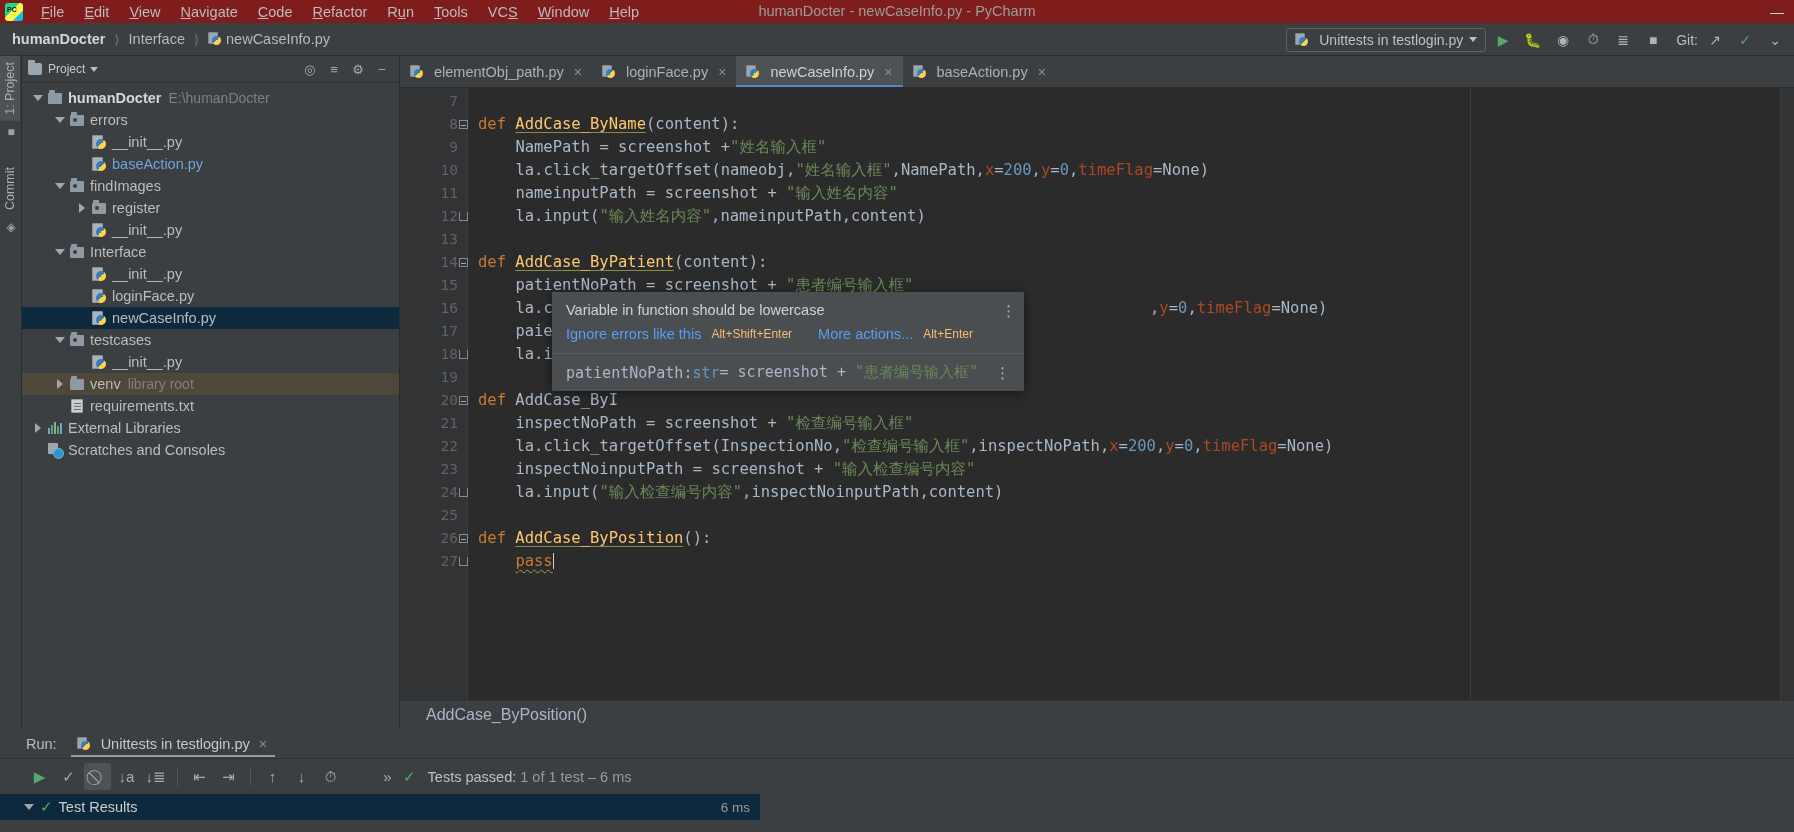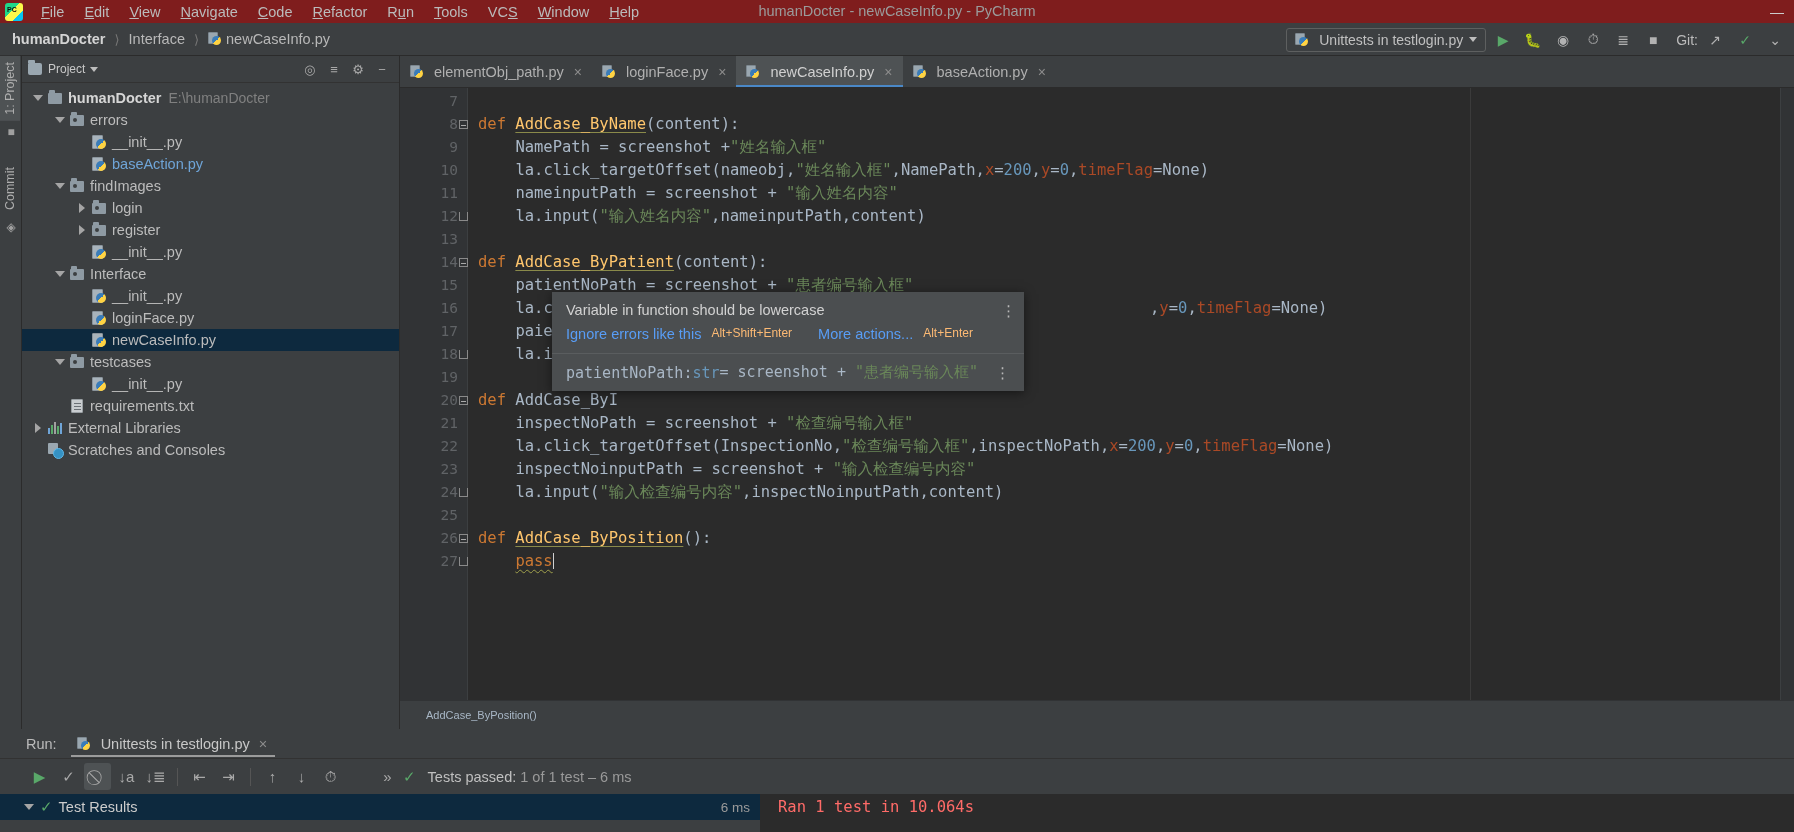--- a/index.html
+++ b/index.html
@@ -201,36 +201,36 @@
   
   .right-rail { position: absolute; right: 0; top: 0; width: 14px; height: 100%; background: #313335; border-left: 1px solid #3c3f41;}
   .margin-line { position: absolute; top: 0; bottom: 0; width: 1px; background: #3b3b3b; }
 
   
   .popup {
     position: absolute; left: 552px; top: 292px; width: 472px; background: #4b4e50;
     box-shadow: 0 2px 10px rgba(0,0,0,.5); z-index: 30; font-size: 14.5px;
   }
   .popup-msg { padding: 10px 14px 6px 14px; color: #d2d2d2; }
-  .popup-actions { display: flex; padding: 2px 14px 11px 14px; gap: 10px; }
+  .popup-actions { display: flex; align-items: center; padding: 2px 14px 11px 14px; gap: 10px; }
   .lnk { color: #589df6; cursor: pointer; }
   .sc { color: #fdba74; font-size: 12px; }
   .popup-kebab { position: absolute; right: 8px; top: 10px; color: #b9b9b9; font-size: 15px; letter-spacing: 0; }
   .popup-code {
     border-top: 1px solid #5a5d5f; padding: 9px 14px; display: flex; align-items: center;
     font-family: "DejaVu Sans Mono", monospace; font-size: 15px; color: #a9b7c6;
   }
   .popup-code .kebab2 { margin-left: auto; color: #b9b9b9; font-family: "Liberation Sans", sans-serif; }
 
   
   .editor-foot {
     position: absolute; left: 400px; top: 700px; width: 1394px; height: 29px;
     background: #3c3f41; border-top: 1px solid #313335; display: flex; align-items: center;
   }
-  .editor-foot .fb { font-size: 11px; color: #a8b7c6; margin-left: 26px; }
+  .editor-foot .fb { font-size: 16px; color: #a8b7c6; margin-left: 26px; }
 
   
   .run-panel { position: absolute; left: 0; top: 729px; width: 1794px; height: 103px; background: #3c3f41; }
   .run-tabrow { height: 30px; display: flex; align-items: center; border-bottom: 1px solid #323232; }
   .run-lbl { font-size: 14.5px; color: #bbbbbb; margin-left: 26px; margin-right: 14px; }
   .run-tab {
     display: flex; align-items: center; gap: 6px; font-size: 14.5px; color: #c8c8c8;
     padding: 4px 8px 4px 6px; position: relative;
   }
   .run-tab::after { content:""; position:absolute; left:0; right:0; bottom:-1px; height:2px; background:#9b9b9b; }
@@ -373,83 +373,84 @@
           </span>
           <span class="tlabel">findImages</span>
         </div>
         <div class="trow" style="padding-left: 52px;">
           <span class="tw">
             <span class="tri-right"></span>
           </span>
           <span class="t-ico">
             <span class="fld dot"></span>
           </span>
-          <span class="tlabel">login</span>
+          <span class="tlabel">register</span>
         </div>
         <div class="trow" style="padding-left: 52px;">
+          <span class="tw"></span>
+          <span class="t-ico">
+            <span class="pyf"></span>
+          </span>
+          <span class="tlabel">__init__.py</span>
+        </div>
+        <div class="trow" style="padding-left: 30px;">
+          <span class="tw">
+            <span class="tri-down"></span>
+          </span>
+          <span class="t-ico">
+            <span class="fld dot"></span>
+          </span>
+          <span class="tlabel">Interface</span>
+        </div>
+        <div class="trow" style="padding-left: 52px;">
+          <span class="tw"></span>
+          <span class="t-ico">
+            <span class="pyf"></span>
+          </span>
+          <span class="tlabel">__init__.py</span>
+        </div>
+        <div class="trow" style="padding-left: 52px;">
+          <span class="tw"></span>
+          <span class="t-ico">
+            <span class="pyf"></span>
+          </span>
+          <span class="tlabel">loginFace.py</span>
+        </div>
+        <div class="trow sel" style="padding-left: 52px;">
+          <span class="tw"></span>
+          <span class="t-ico">
+            <span class="pyf"></span>
+          </span>
+          <span class="tlabel">newCaseInfo.py</span>
+        </div>
+        <div class="trow" style="padding-left: 30px;">
+          <span class="tw">
+            <span class="tri-down"></span>
+          </span>
+          <span class="t-ico">
+            <span class="fld dot"></span>
+          </span>
+          <span class="tlabel">testcases</span>
+        </div>
+        <div class="trow" style="padding-left: 52px;">
+          <span class="tw"></span>
+          <span class="t-ico">
+            <span class="pyf"></span>
+          </span>
+          <span class="tlabel">__init__.py</span>
+        </div>
+        <div class="trow venv" style="padding-left: 30px;">
           <span class="tw">
             <span class="tri-right"></span>
           </span>
           <span class="t-ico">
-            <span class="fld dot"></span>
-          </span>
-          <span class="tlabel">register</span>
-        </div>
-        <div class="trow" style="padding-left: 52px;">
-          <span class="tw"></span>
-          <span class="t-ico">
-            <span class="pyf"></span>
-          </span>
-          <span class="tlabel">__init__.py</span>
-        </div>
-        <div class="trow" style="padding-left: 30px;">
-          <span class="tw">
-            <span class="tri-down"></span>
-          </span>
-          <span class="t-ico">
-            <span class="fld dot"></span>
-          </span>
-          <span class="tlabel">Interface</span>
-        </div>
-        <div class="trow" style="padding-left: 52px;">
-          <span class="tw"></span>
-          <span class="t-ico">
-            <span class="pyf"></span>
-          </span>
-          <span class="tlabel">__init__.py</span>
-        </div>
-        <div class="trow" style="padding-left: 52px;">
-          <span class="tw"></span>
-          <span class="t-ico">
-            <span class="pyf"></span>
-          </span>
-          <span class="tlabel">loginFace.py</span>
-        </div>
-        <div class="trow sel" style="padding-left: 52px;">
-          <span class="tw"></span>
-          <span class="t-ico">
-            <span class="pyf"></span>
-          </span>
-          <span class="tlabel">newCaseInfo.py</span>
-        </div>
-        <div class="trow" style="padding-left: 30px;">
-          <span class="tw">
-            <span class="tri-down"></span>
-          </span>
-          <span class="t-ico">
-            <span class="fld dot"></span>
-          </span>
-          <span class="tlabel">testcases</span>
-        </div>
-        <div class="trow" style="padding-left: 52px;">
-          <span class="tw"></span>
-          <span class="t-ico">
-            <span class="pyf"></span>
-          </span>
-          <span class="tlabel">__init__.py</span>
+            <span class="fld"></span>
+          </span>
+          <span class="tlabel">venv</span>
+          <span class="tsub">library root</span>
         </div>
         <div class="trow" style="padding-left: 30px;">
           <span class="tw"></span>
           <span class="t-ico">
             <span class="txtf"></span>
           </span>
           <span class="tlabel">requirements.txt</span>
         </div>
         <div class="trow" style="padding-left: 8px;">
           <span class="tw">
@@ -629,19 +630,16 @@
     </div>
     <div class="run-body">
       <div class="tree-col">
         <div class="res-row">
           <span class="tri-down"></span>
           <span class="chk">✓</span>
           <span class="res-label">Test Results</span>
           <span class="ms">6 ms</span>
         </div>
       </div>
-      <div class="console-col">
-        <div class="console-line">Ran 1 test in 10.064s</div>
-      </div>
     </div>
   </div>
 
 </div>
 
 </body></html>

